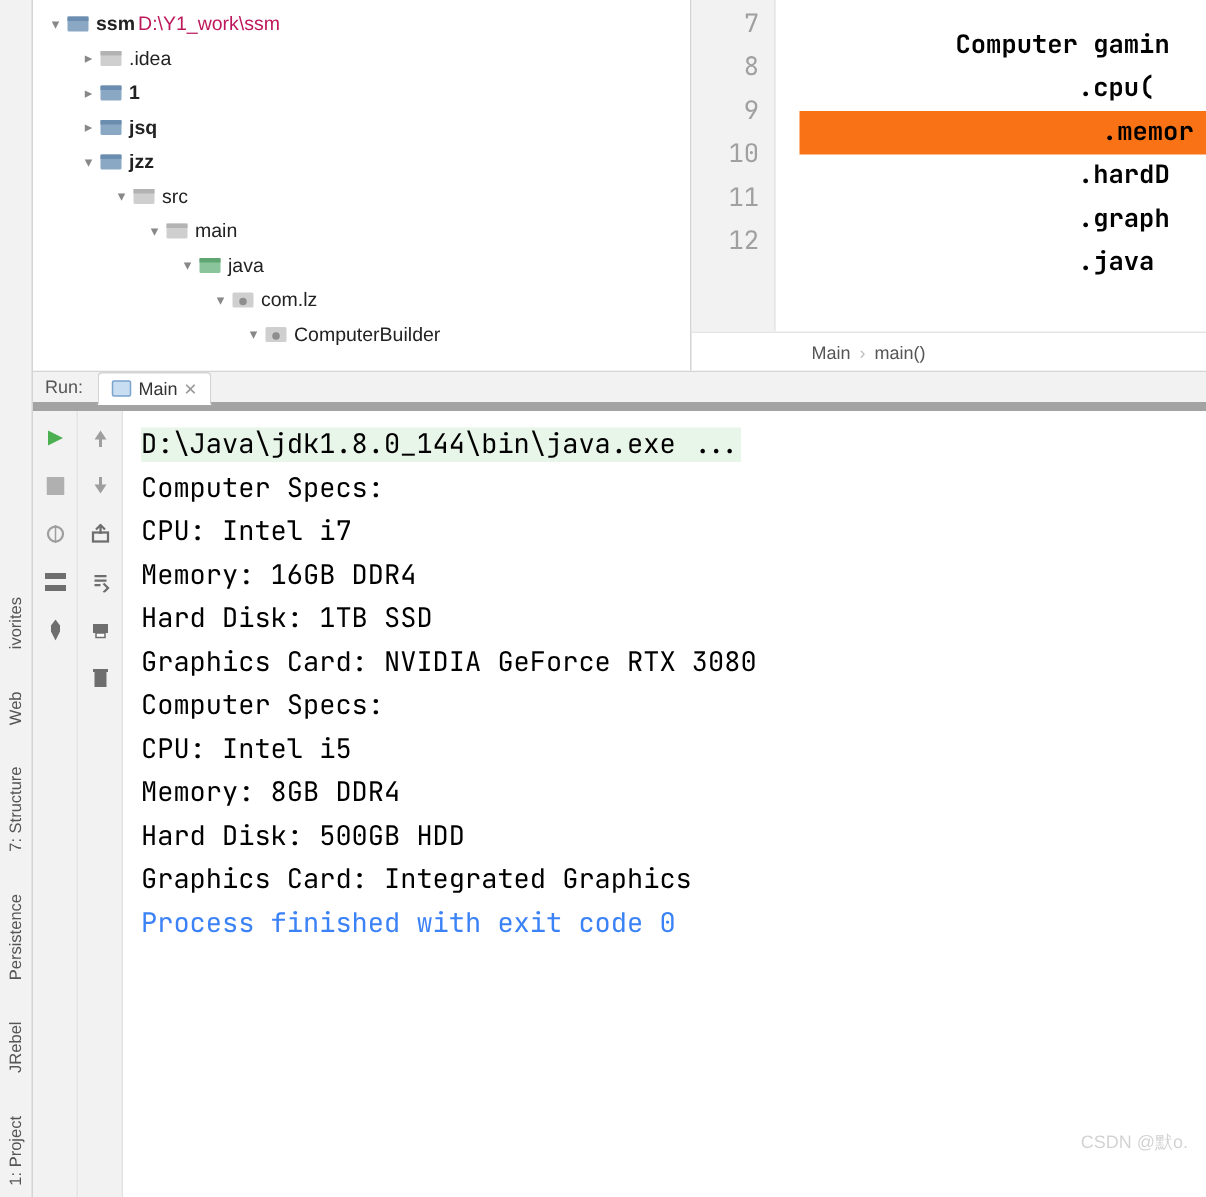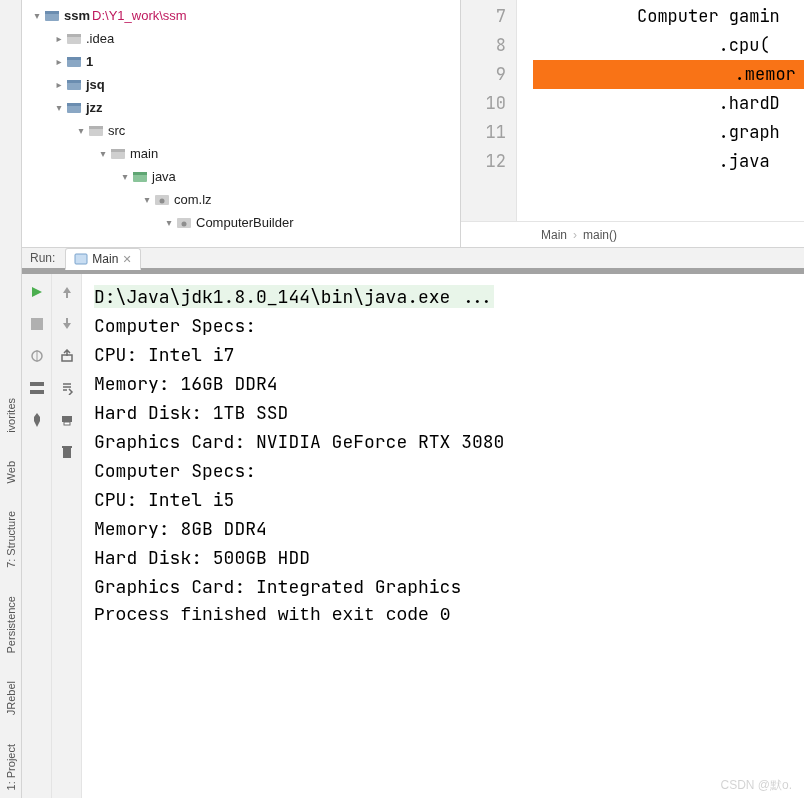--- a/index.html
+++ b/index.html
@@ -86,21 +86,21 @@
 .gutter-col {
   width: 56px;
   background: #f2f2f2;
   border-right: 1px solid #e4e4e4;
   color: #a0a0a0;
   text-align: right;
   padding-right: 10px;
   padding-top: 2px;
 }
 .gutter-col div { height: 29px; line-height: 29px; }
-.lines { flex: 1; padding-top: 2px; overflow: hidden; white-space: pre; }
+.lines { flex: 1; padding-top: 16px; overflow: hidden; white-space: pre; font-weight: bold; }
 .lines div { height: 29px; line-height: 29px; padding-left: 120px; color: #000; }
 .lines div.hl { background: #f97316; margin-left: 16px; }
 .breadcrumb {
   height: 26px;
   border-top: 1px solid #e4e4e4;
   display: flex;
   align-items: center;
   padding-left: 80px;
   font-size: 12px;
   color: #555;
@@ -152,25 +152,25 @@
   flex: 1;
   padding: 8px 12px;
   font-family: "Consolas","JetBrains Mono",monospace;
   font-size: 18px;
   line-height: 29px;
   color: #000;
   white-space: pre;
   overflow: hidden;
 }
 .console .cmd { background: #e8f5e9; }
-.console .exit { color: #000000; font-family: Liberation Mono, monospace; }
+.console .exit { color: #3b82f6; }
 .watermark {
   position: absolute;
   right: 12px;
-  bottom: 4px;
+  bottom: 28px;
   font-size: 12px;
   color: rgba(0,0,0,0.18);
 }
 svg { display: block; }
 </style>
 </head>
 <body>
 
 <div class="container">
   <div class="left-gutter">

